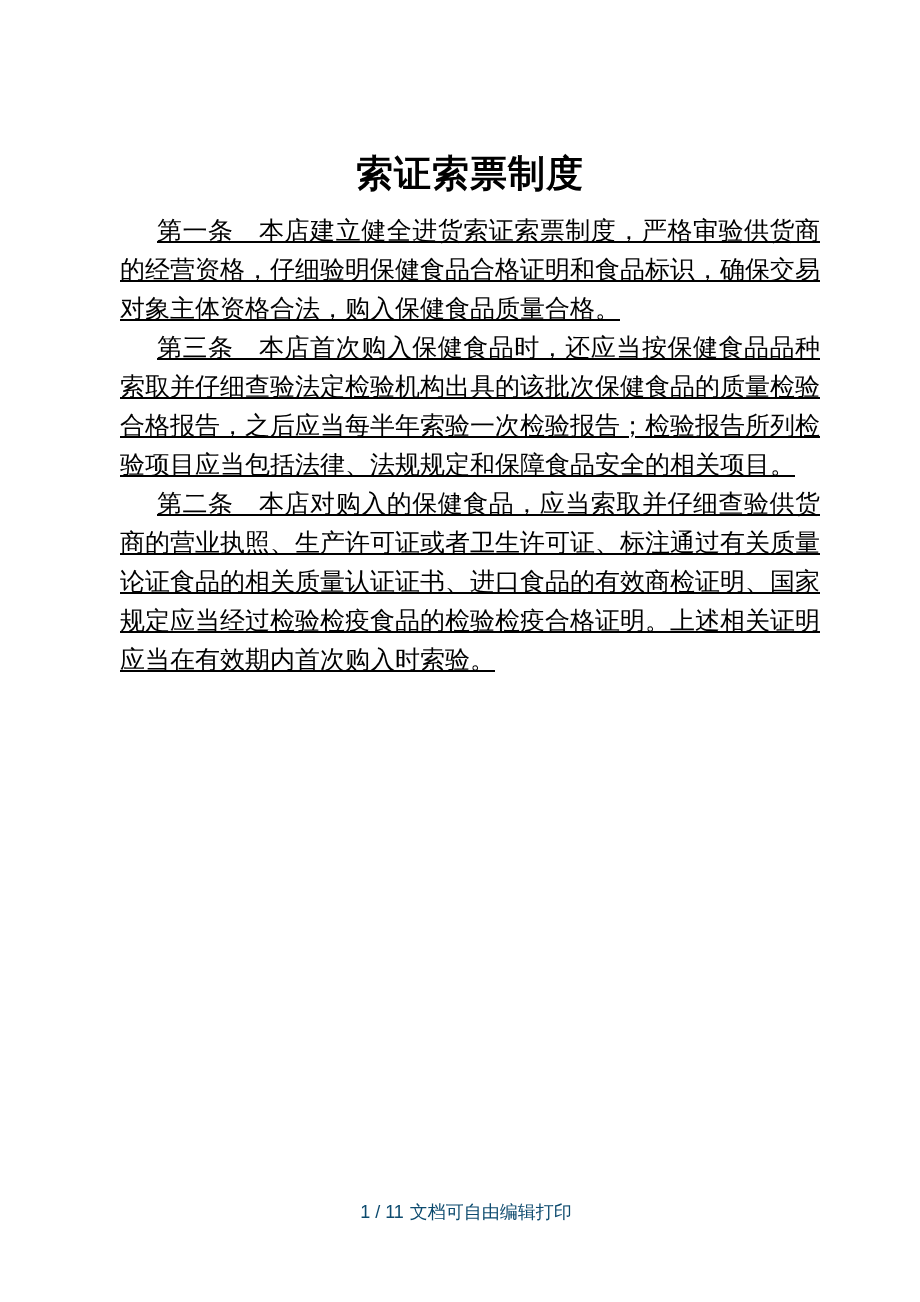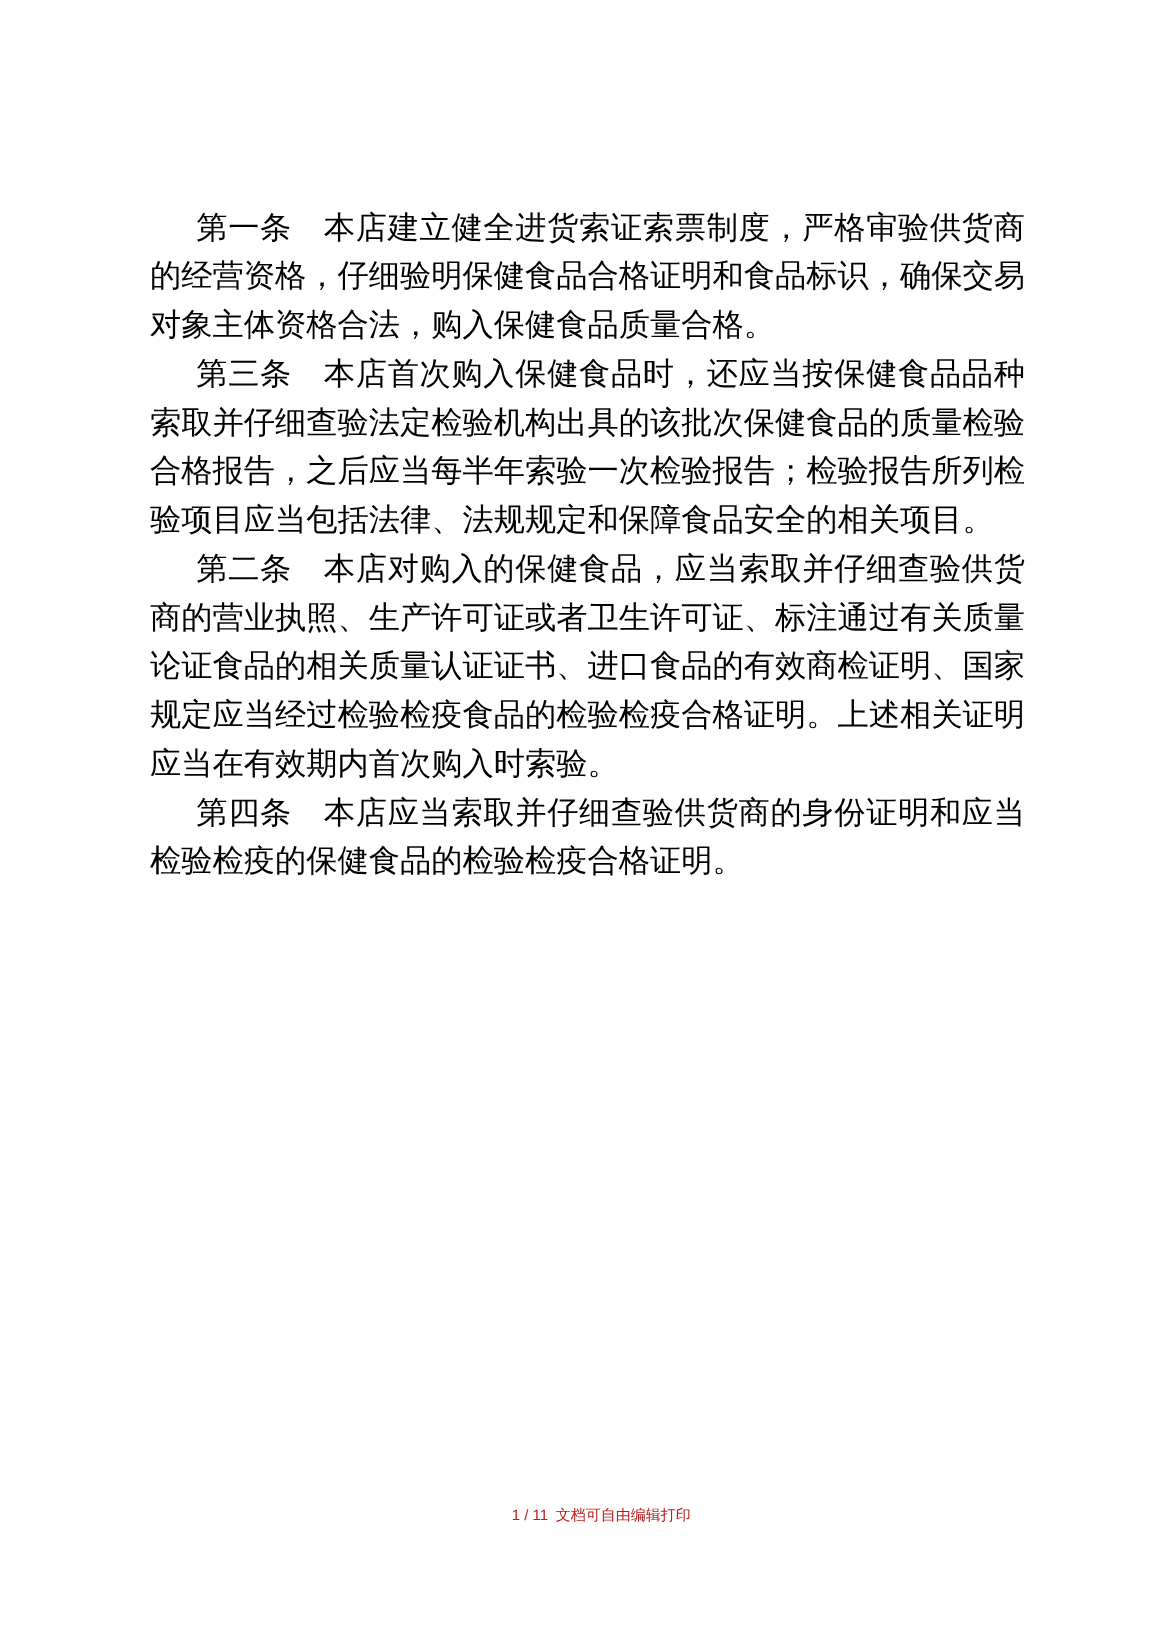--- a/index.html
+++ b/index.html
@@ -22,52 +22,53 @@
   .doc-title {
     font-size: 37px;
     font-weight: bold;
     line-height: 48px;
     text-align: center;
     letter-spacing: 1px;
     color: #000000;
   }
   .body-text {
     margin-top: 13px;
+    text-decoration: underline;
   }
   .body-para {
     font-size: 25px;
     line-height: 39px;
     text-align: justify;
     text-justify: inter-ideograph;
     text-indent: 37px;
     color: #000000;
     word-break: break-all;
   }
   .page-footer {
     position: absolute;
-    left: 131px;
+    left: 116px;
     top: 1202px;
     width: 700px;
     text-align: center;
     font-family: "Liberation Sans", "DejaVu Sans", sans-serif;
-    font-size: 12px;
+    font-size: 18px;
     line-height: 20px;
-    color: #b91c1c;
+    color: #0c4a6e;
   }
   .page-footer .sep { display: inline-block; width: 6px; }
 </style>
 </head>
 <body>
 
 <div class="page">
   <div class="content">
+    <h1 class="doc-title">索证索票制度</h1>
     <div class="body-text">
       <p class="body-para">第一条　本店建立健全进货索证索票制度，严格审验供货商的经营资格，仔细验明保健食品合格证明和食品标识，确保交易对象主体资格合法，购入保健食品质量合格。</p>
       <p class="body-para">第三条　本店首次购入保健食品时，还应当按保健食品品种索取并仔细查验法定检验机构出具的该批次保健食品的质量检验合格报告，之后应当每半年索验一次检验报告；检验报告所列检验项目应当包括法律、法规规定和保障食品安全的相关项目。</p>
       <p class="body-para">第二条　本店对购入的保健食品，应当索取并仔细查验供货商的营业执照、生产许可证或者卫生许可证、标注通过有关质量论证食品的相关质量认证证书、进口食品的有效商检证明、国家规定应当经过检验检疫食品的检验检疫合格证明。上述相关证明应当在有效期内首次购入时索验。</p>
-      <p class="body-para">第四条　本店应当索取并仔细查验供货商的身份证明和应当检验检疫的保健食品的检验检疫合格证明。</p>
     </div>
   </div>
 
   <div class="page-footer">
     <span>1 / 11</span><span class="sep"></span><span>文档可自由编辑打印</span>
   </div>
 </div>
 
 </body></html>

